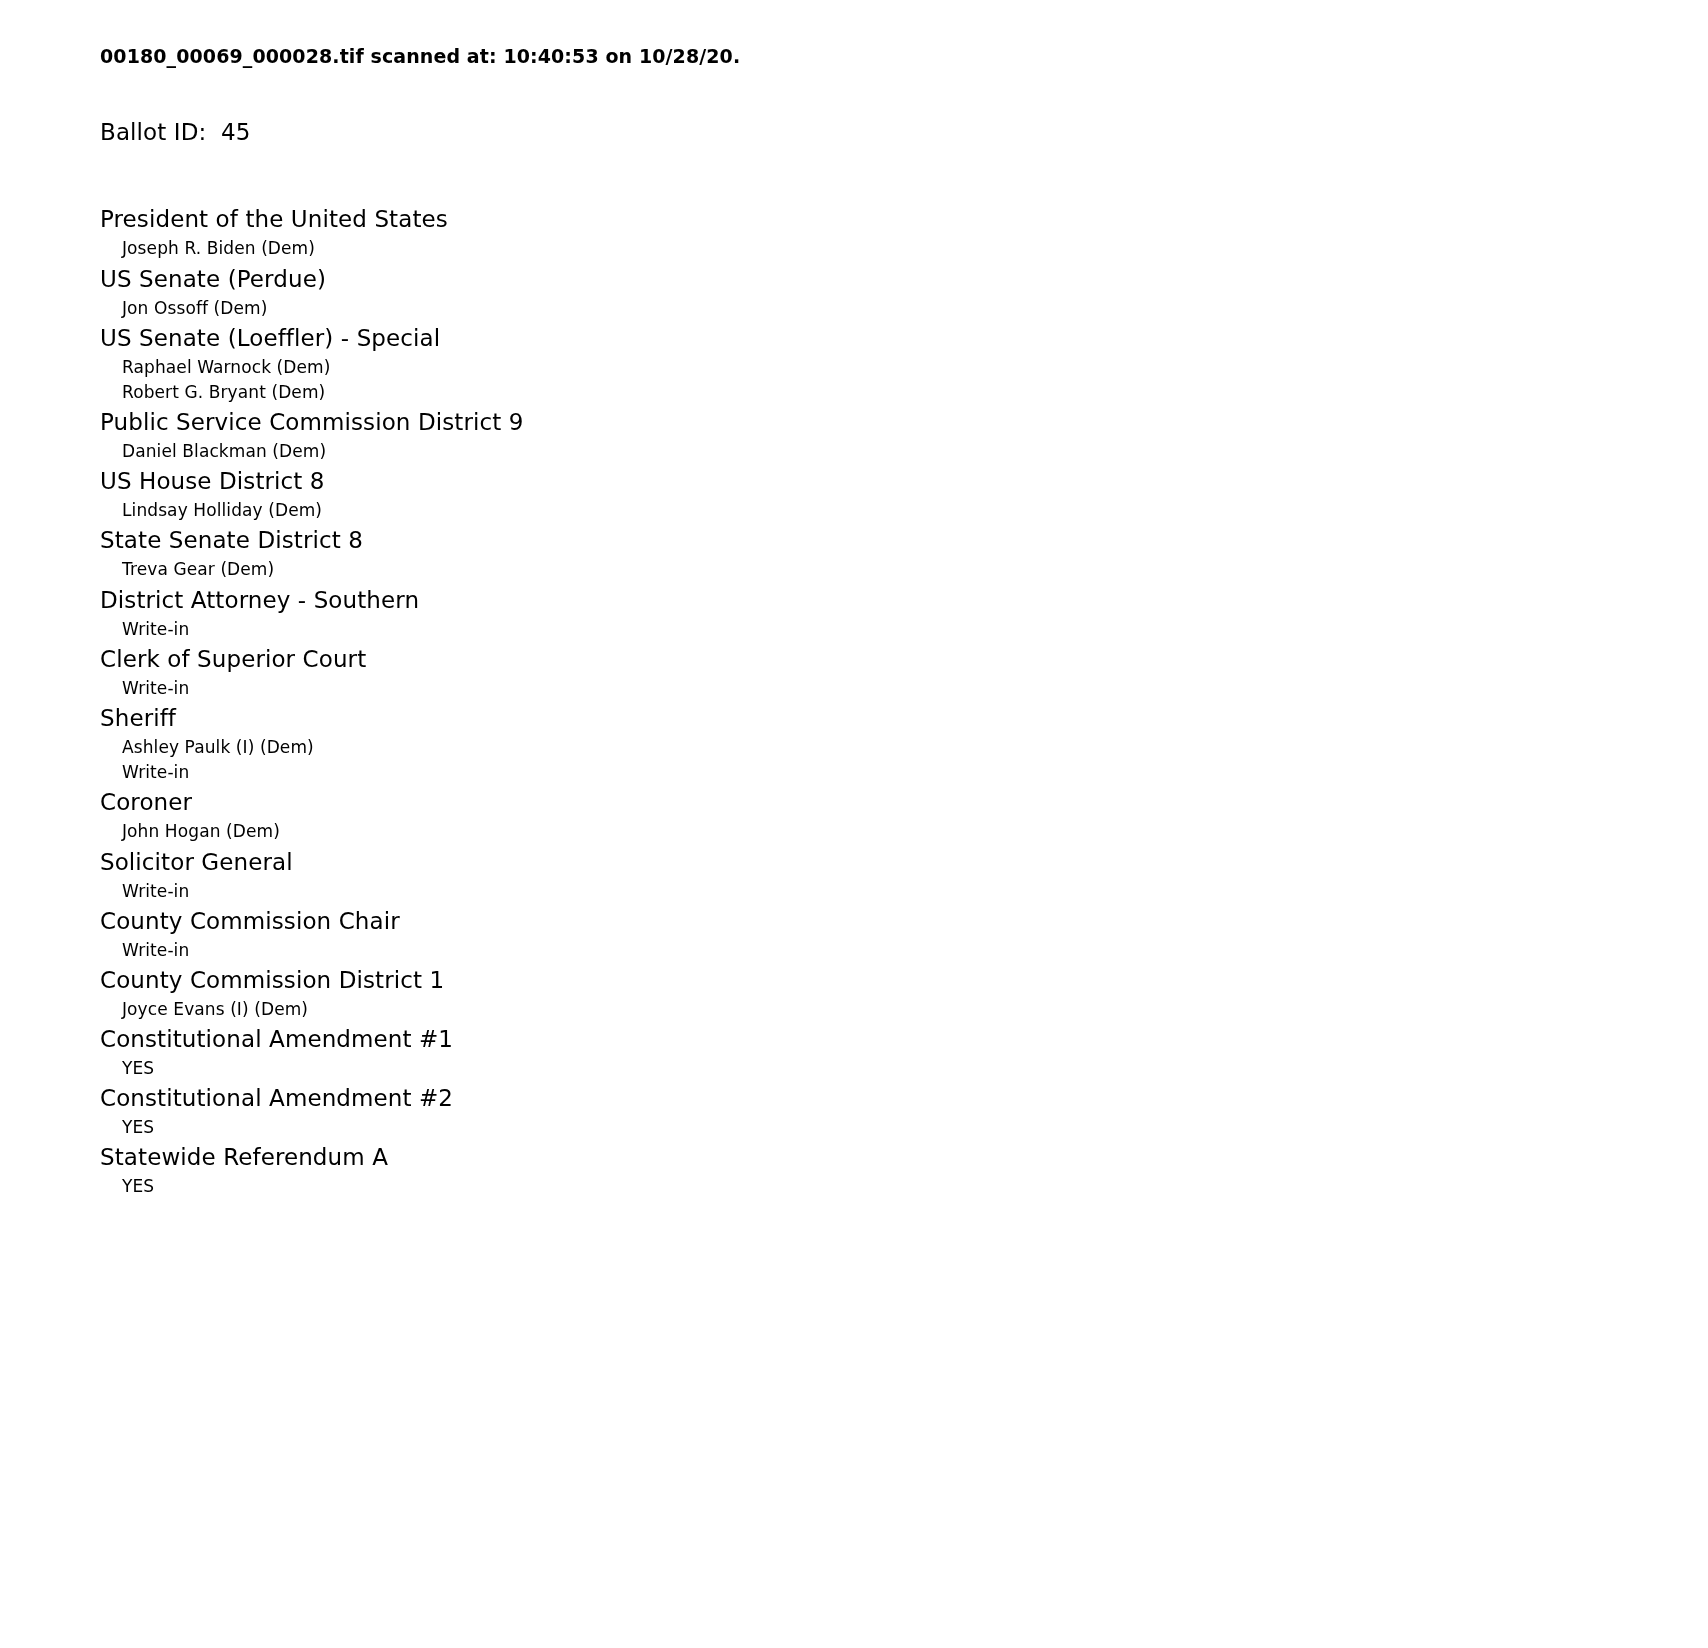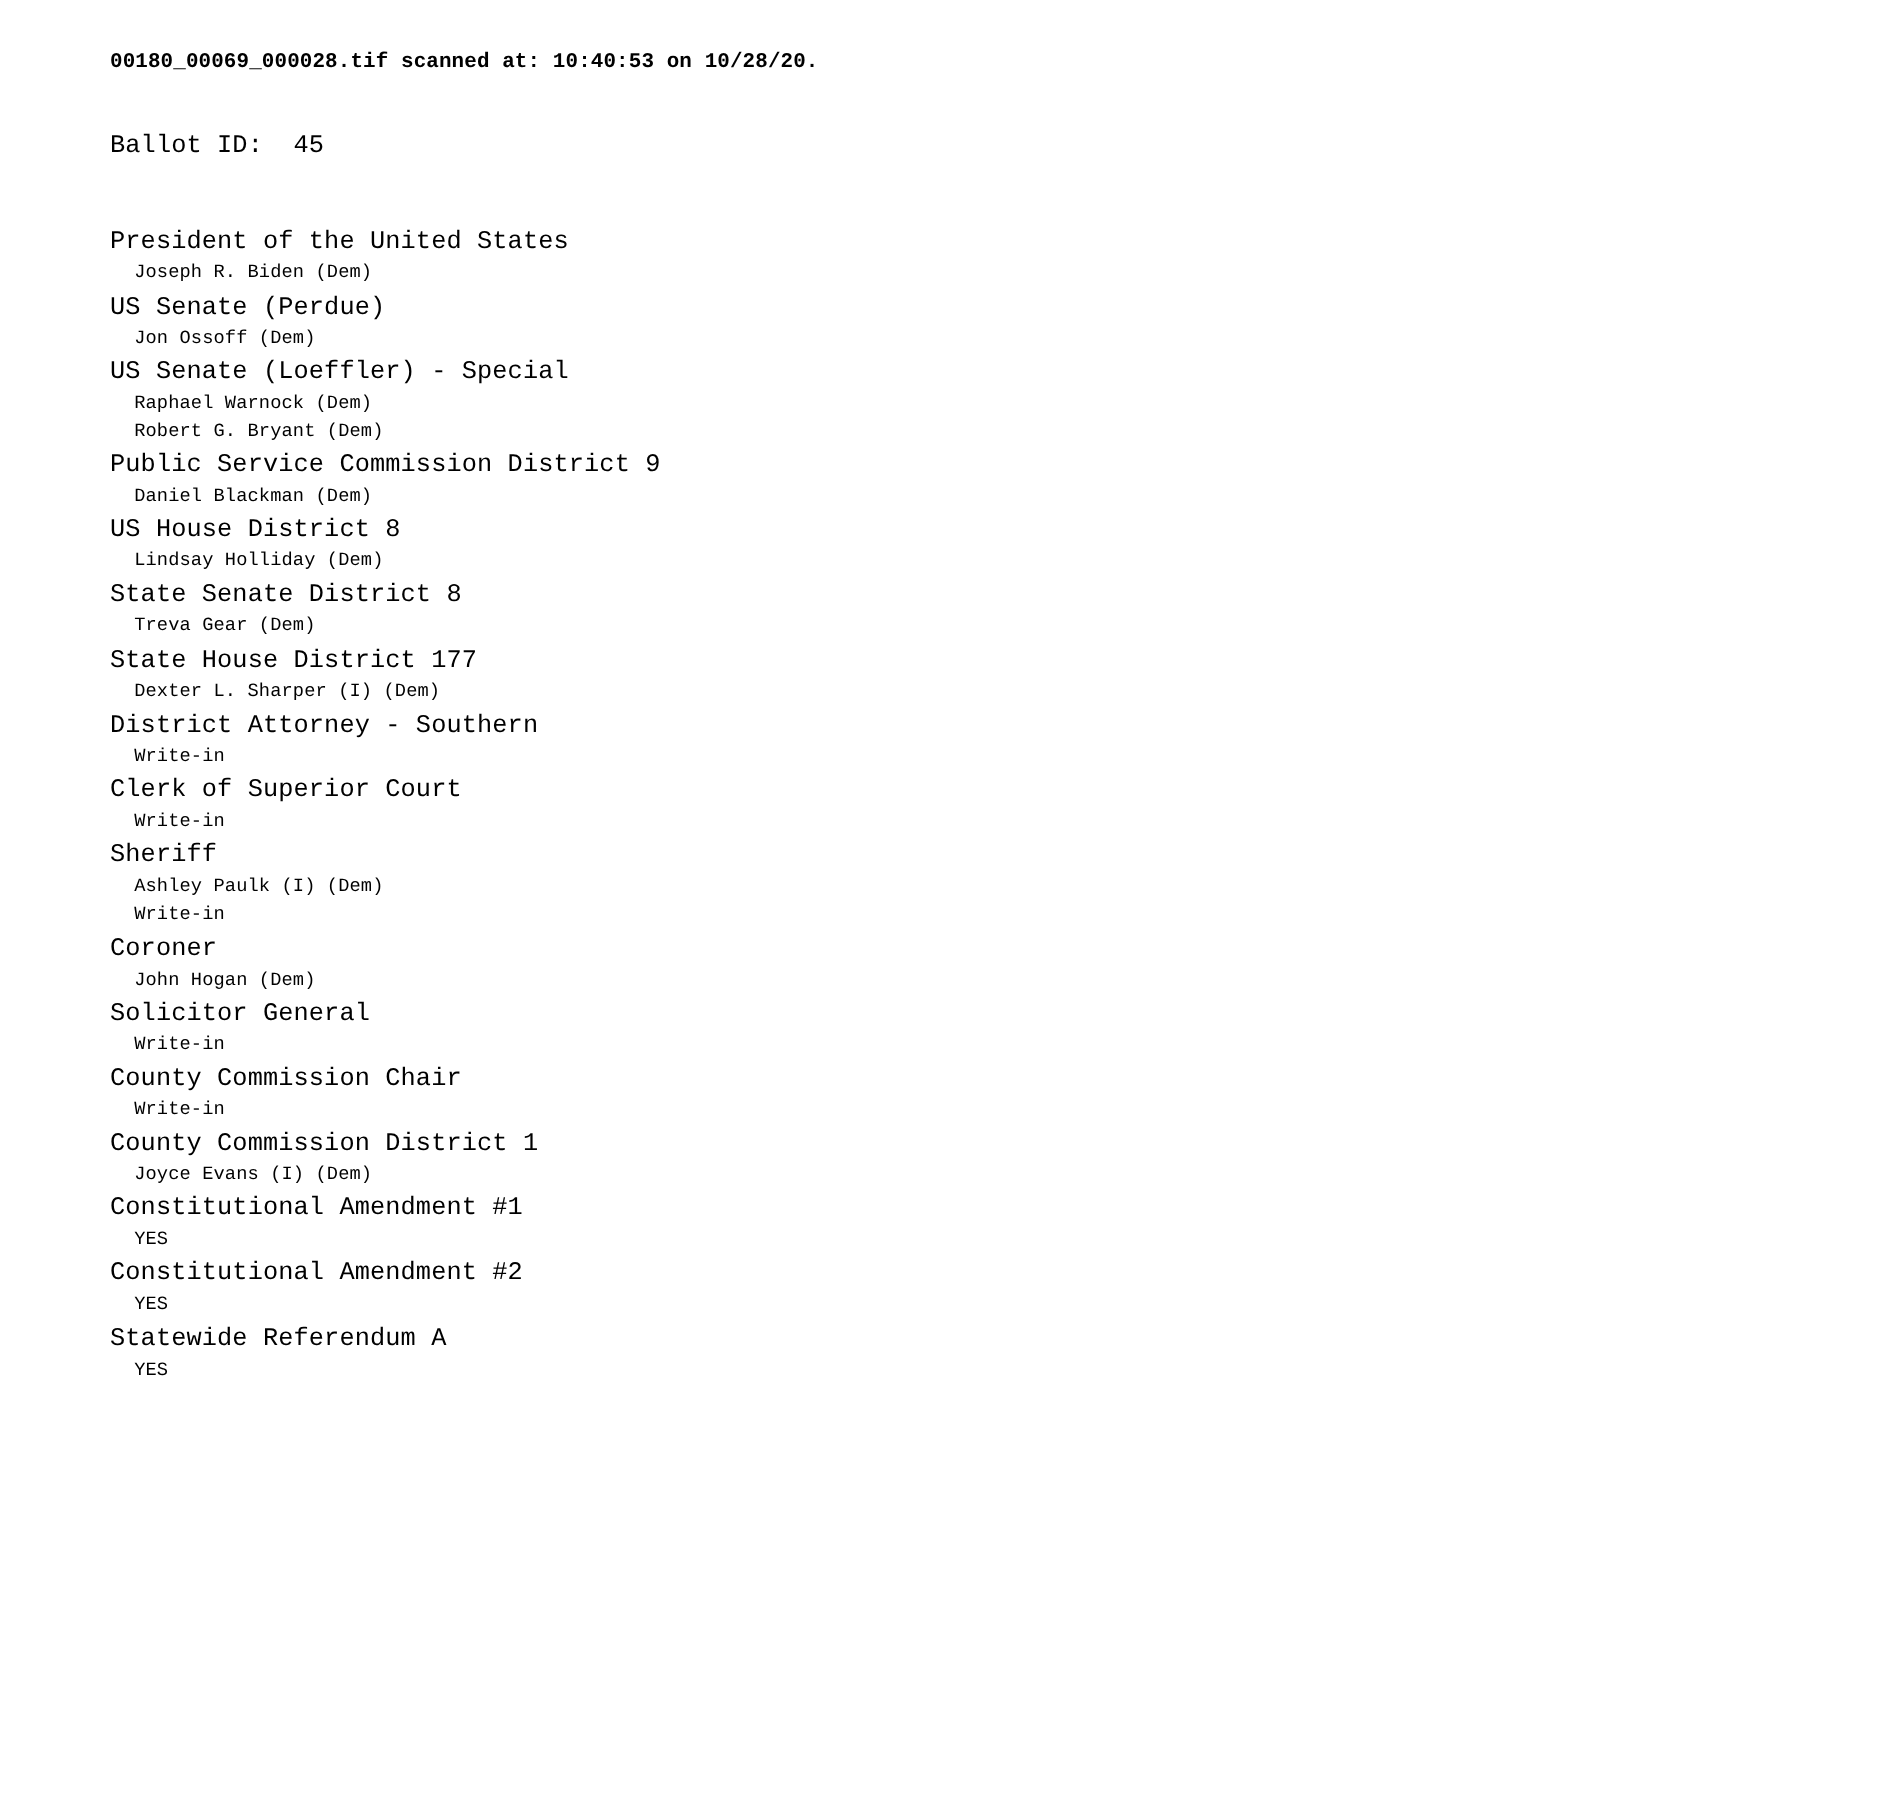--- a/index.html
+++ b/index.html
@@ -9,21 +9,20 @@
   }
   body {
     width: 1708px;
     min-height: 1648px;
     font-family: "DejaVu Sans", sans-serif;
     color: #000000;
   }
   .page {
     padding: 44px 100px 40px 100px;
     box-sizing: border-box;
-    font-family: Liberation Mono, monospace;
   }
   .scan-header {
     font-size: 19px;
     font-weight: 600;
     letter-spacing: 0.1px;
     margin: 0 0 46px 0;
     line-height: 1.3;
   }
   .meta-block {
     margin: 0 0 52px 0;
@@ -88,24 +87,20 @@
       </li>
       <li class="contest">
         <div class="contest-title">US House District 8</div>
         <div class="contest-selection">Lindsay Holliday (Dem)</div>
       </li>
       <li class="contest">
         <div class="contest-title">State Senate District 8</div>
         <div class="contest-selection">Treva Gear (Dem)</div>
       </li>
       <li class="contest">
-        <div class="contest-title">State House District 177</div>
-        <div class="contest-selection">Dexter L. Sharper (I) (Dem)</div>
-      </li>
-      <li class="contest">
         <div class="contest-title">District Attorney - Southern</div>
         <div class="contest-selection">Write-in</div>
       </li>
       <li class="contest">
         <div class="contest-title">Clerk of Superior Court</div>
         <div class="contest-selection">Write-in</div>
       </li>
       <li class="contest">
         <div class="contest-title">Sheriff</div>
         <div class="contest-selection">Ashley Paulk (I) (Dem)</div>

